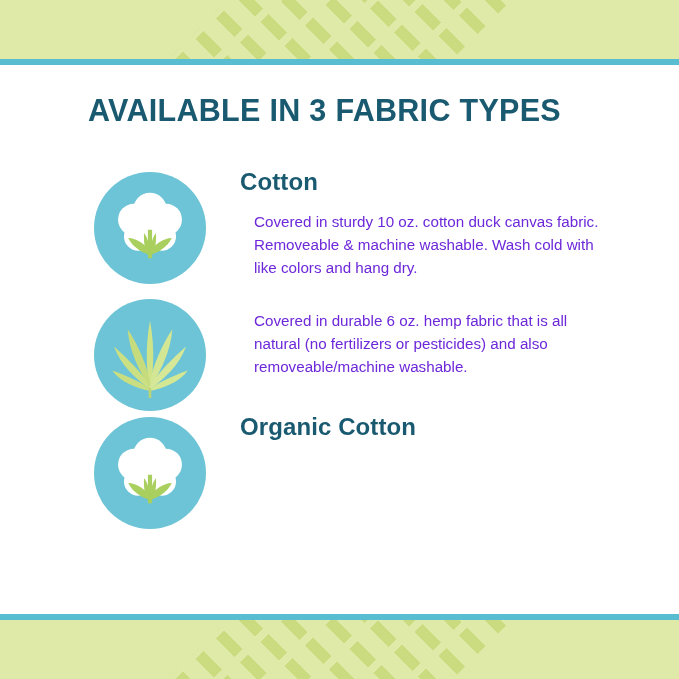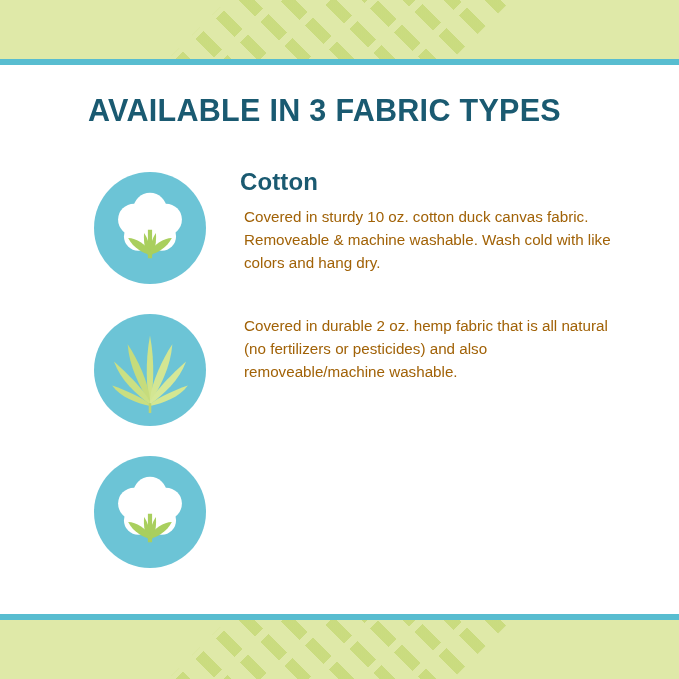--- a/index.html
+++ b/index.html
@@ -105,21 +105,20 @@
     font-weight: bold;
     letter-spacing: 0.3px;
     color: #1a5a71;
     font-family: "Liberation Sans", sans-serif;
     white-space: nowrap;
   }
 
   .fabric-list {
     display: flex;
     flex-direction: column;
-    gap: 24px;
   }
 
   .fabric-item {
     display: flex;
     align-items: flex-start;
     gap: 0;
   }
 
   .icon-wrap {
     flex: 0 0 auto;
@@ -150,24 +149,24 @@
   .fabric-heading {
     margin: 0 0 9px 0;
     font-size: 24px;
     font-weight: bold;
     color: #1a5a71;
     letter-spacing: 0.1px;
     font-family: "Liberation Sans", sans-serif;
   }
 
   .fabric-desc {
-    margin: 4px;
+    margin: 14px;
     font-size: 15.2px;
     line-height: 23px;
-    color: #a16207;
+    color: #6d28d9;
     max-width: 372px;
     font-family: "Liberation Sans", sans-serif;
   }
 </style>
 </head>
 <body>
 
 <div class="page">
 
   <div class="band band-top">
@@ -226,21 +225,21 @@
                 <path d="M50 92 C34 88 16 82 6 68 C24 74 44 84 50 90 Z" fill="#c9de80"></path>
 
                 <path d="M50 92 C66 88 84 82 94 68 C76 74 56 84 50 90 Z" fill="#d4e792"></path>
 
                 <path d="M50 90 L50 99" stroke="#bcd472" stroke-width="3" stroke-linecap="round"></path>
               </g>
             </svg>
           </div>
         </div>
         <div class="fabric-text">
-          <p class="fabric-desc">Covered in durable 2 oz. hemp fabric that is all natural (no fertilizers or pesticides) and also removeable/machine washable.</p>
+          <p class="fabric-desc">Covered in durable 6 oz. hemp fabric that is all natural (no fertilizers or pesticides) and also removeable/machine washable.</p>
         </div>
       </div>
 
       <div class="fabric-item">
         <div class="icon-wrap">
           <div class="icon-circle">
             <svg width="84" height="84" viewBox="0 0 100 100" aria-hidden="true">
               <g>
                 <circle cx="31" cy="40" r="19" fill="#ffffff"></circle>
                 <circle cx="69" cy="40" r="19" fill="#ffffff"></circle>
@@ -251,20 +250,21 @@
                 <path d="M50 52 C50 66 50 76 50 86 C50 76 50 66 50 52 Z" stroke="#a9cf5e" stroke-width="5" fill="none" stroke-linecap="round"></path>
                 <path d="M50 86 C44 78 42 68 43 56 C47 62 50 70 50 80 Z" fill="#a9cf5e"></path>
                 <path d="M50 86 C56 78 58 68 57 56 C53 62 50 70 50 80 Z" fill="#a9cf5e"></path>
                 <path d="M50 82 C42 80 30 74 24 62 C34 62 45 70 50 78 Z" fill="#a9cf5e"></path>
                 <path d="M50 82 C58 80 70 74 76 62 C66 62 55 70 50 78 Z" fill="#a9cf5e"></path>
               </g>
             </svg>
           </div>
         </div>
         <div class="fabric-text">
+          <h2 class="fabric-heading">Organic Cotton</h2>
         </div>
       </div>
 
     </div>
   </div>
 
   <div class="band band-bottom">
     <div class="band-rule"></div>
     <div class="band-pattern"></div>
   </div>

